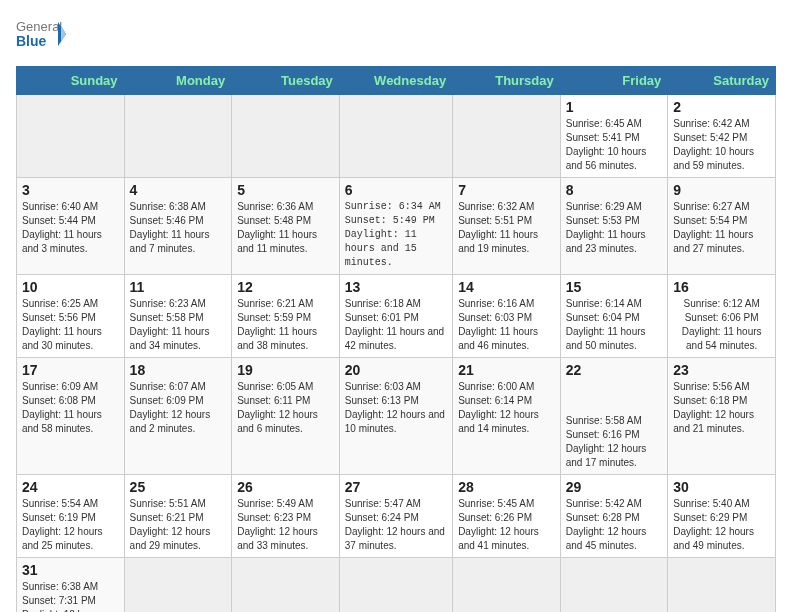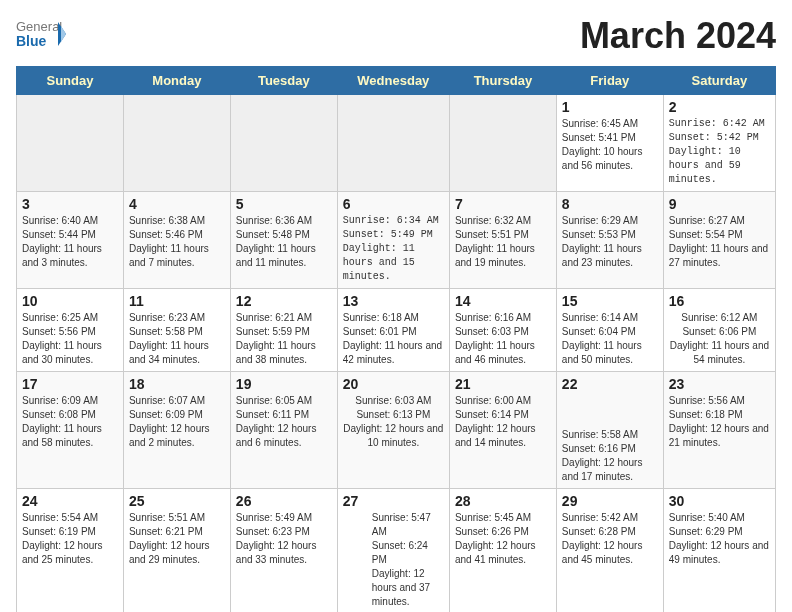--- a/index.html
+++ b/index.html
@@ -34,22 +34,22 @@
       font-size: 16px;
       color: #444;
     }
     table {
       width: 100%;
       border-collapse: collapse;
       font-size: 11px;
     }
     thead tr th {
       background-color: #2e6da4;
-      color: #fef9c3;
-      text-align: center;
+      color: #86efac;
+      text-align: right;
       padding: 6px 6px;
       font-size: 13px;
       font-weight: bold;
       border: 1px solid #2e6da4;
     }
     tbody tr td {
       border: 1px solid #ccc;
       vertical-align: top;
       padding: 4px 5px;
       min-width: 100px;
@@ -91,21 +91,20 @@
 <div class="header-section">
   <div class="logo">
   <svg width="50" height="42" viewBox="0 0 50 42">
     <text x="0" y="15" font-size="13" fill="#777" font-family="Arial, sans-serif" font-weight="normal">General</text>
     <text x="0" y="30" font-size="14" fill="#1a6aad" font-family="Arial, sans-serif" font-weight="bold">Blue</text>
     <polygon points="42,6 50,18 42,30" fill="#1a6aad"></polygon>
     <polygon points="45,10 50,18 45,26" fill="#a0c8e8"></polygon>
   </svg>
 </div>
   <div class="title-block">
-    <div class="month-year">March 2024</div>
   </div>
 </div>
 
 <table>
   <thead>
     <tr>
     <th>Sunday</th>
         <th>Monday</th>
         <th>Tuesday</th>
         <th>Wednesday</th>
@@ -122,21 +121,21 @@
         <td class="empty-cell"></td>
         <td class="empty-cell"></td>
         <td>
           <span class="day-number">1</span>
           <div class="day-info" style="white-space: pre-line;">Sunrise: 6:45 AM
 Sunset: 5:41 PM
 Daylight: 10 hours and 56 minutes.</div>
         </td>
         <td>
           <span class="day-number">2</span>
-          <div class="day-info" style="white-space: pre-line; font-family: Liberation Mono, monospace;">Sunrise: 6:42 AM
+          <div class="day-info" style="white-space: pre-line;">Sunrise: 6:42 AM
 Sunset: 5:42 PM
 Daylight: 10 hours and 59 minutes.</div>
         </td>
       </tr>
       <tr>
         <td>
           <span class="day-number">3</span>
           <div class="day-info" style="white-space: pre-line;">Sunrise: 6:40 AM
 Sunset: 5:44 PM
 Daylight: 11 hours and 3 minutes.</div>
@@ -236,21 +235,21 @@
 Daylight: 12 hours and 2 minutes.</div>
         </td>
         <td>
           <span class="day-number">19</span>
           <div class="day-info" style="white-space: pre-line;">Sunrise: 6:05 AM
 Sunset: 6:11 PM
 Daylight: 12 hours and 6 minutes.</div>
         </td>
         <td>
           <span class="day-number">20</span>
-          <div class="day-info" style="white-space: pre-line; text-align: center;">Sunrise: 6:03 AM
+          <div class="day-info" style="white-space: pre-line;">Sunrise: 6:03 AM
 Sunset: 6:13 PM
 Daylight: 12 hours and 10 minutes.</div>
         </td>
         <td>
           <span class="day-number">21</span>
           <div class="day-info" style="white-space: pre-line;">Sunrise: 6:00 AM
 Sunset: 6:14 PM
 Daylight: 12 hours and 14 minutes.</div>
         </td>
         <td>
@@ -280,21 +279,21 @@
 Daylight: 12 hours and 29 minutes.</div>
         </td>
         <td>
           <span class="day-number">26</span>
           <div class="day-info" style="white-space: pre-line;">Sunrise: 5:49 AM
 Sunset: 6:23 PM
 Daylight: 12 hours and 33 minutes.</div>
         </td>
         <td>
           <span class="day-number">27</span>
-          <div class="day-info" style="white-space: pre-line; margin-left: 29px;">Sunrise: 5:47 AM
+          <div class="day-info" style="white-space: pre-line;">Sunrise: 5:47 AM
 Sunset: 6:24 PM
 Daylight: 12 hours and 37 minutes.</div>
         </td>
         <td>
           <span class="day-number">28</span>
           <div class="day-info" style="white-space: pre-line;">Sunrise: 5:45 AM
 Sunset: 6:26 PM
 Daylight: 12 hours and 41 minutes.</div>
         </td>
         <td>

